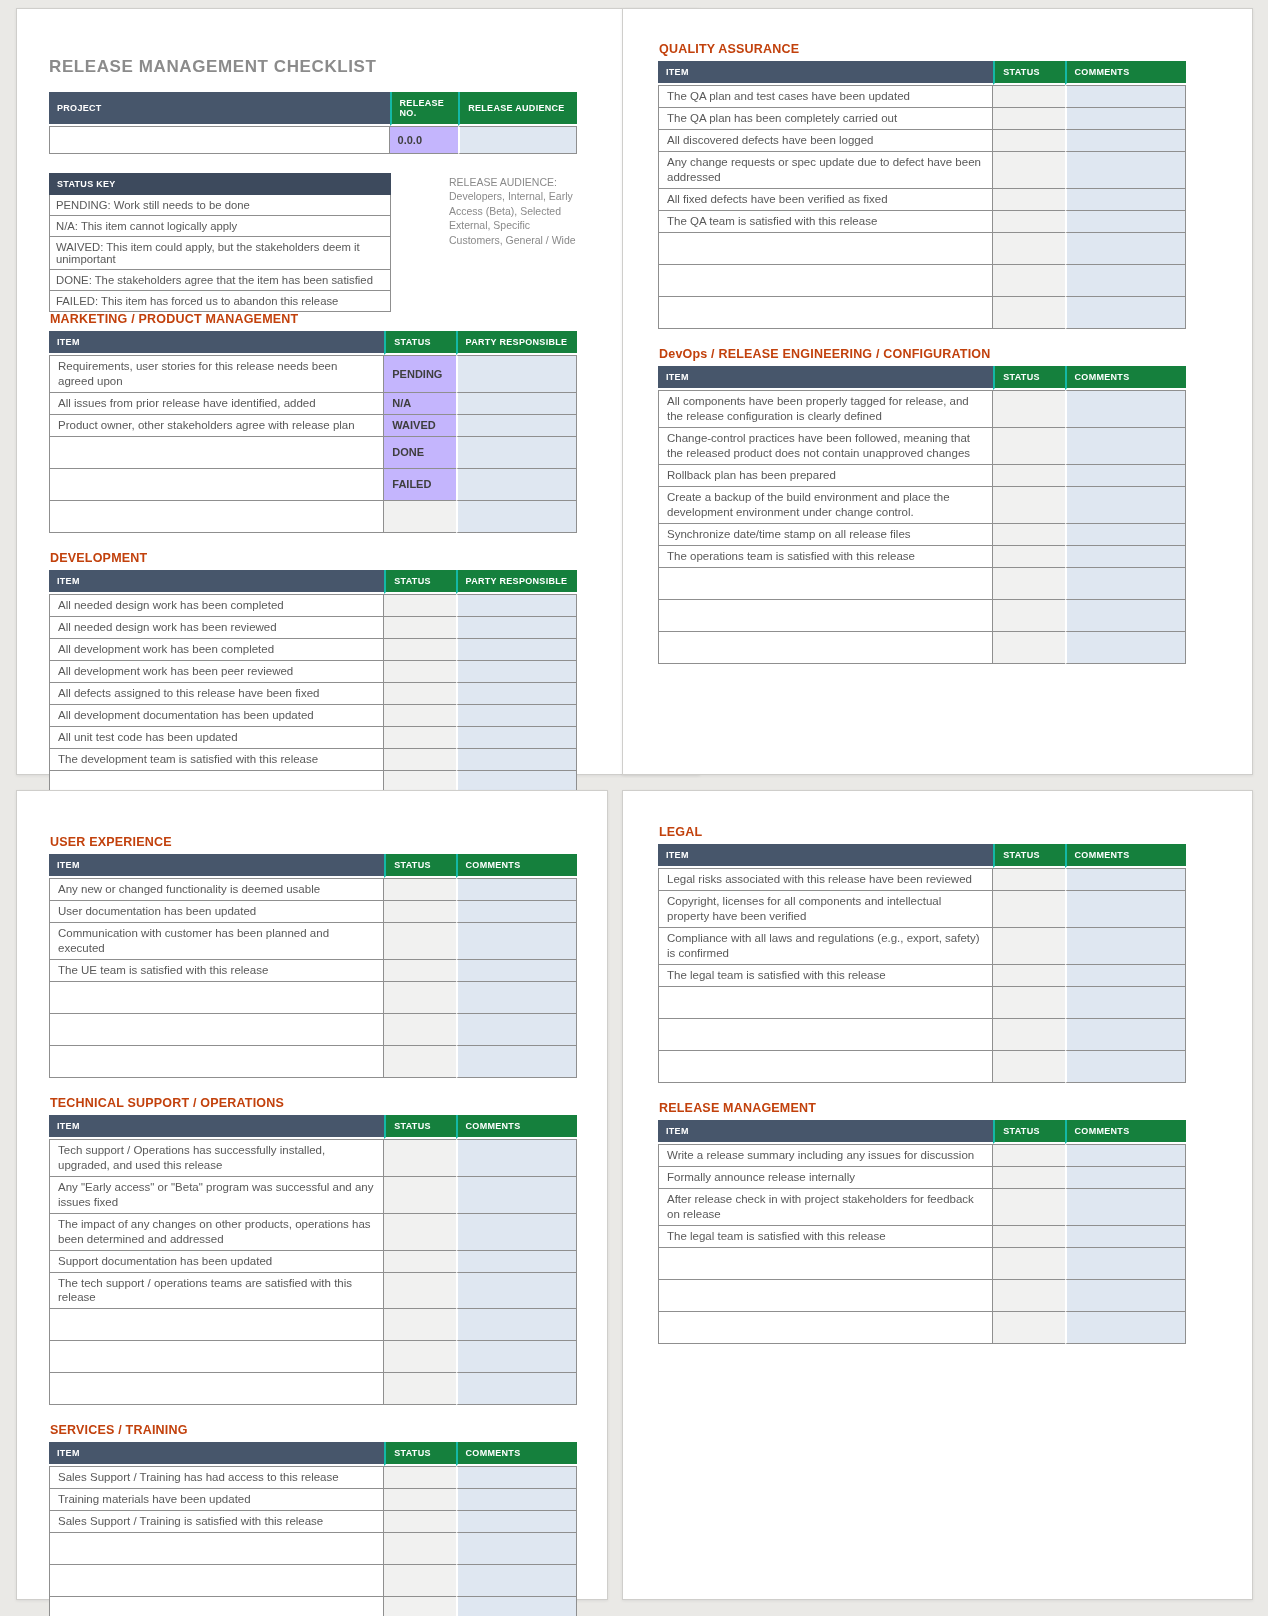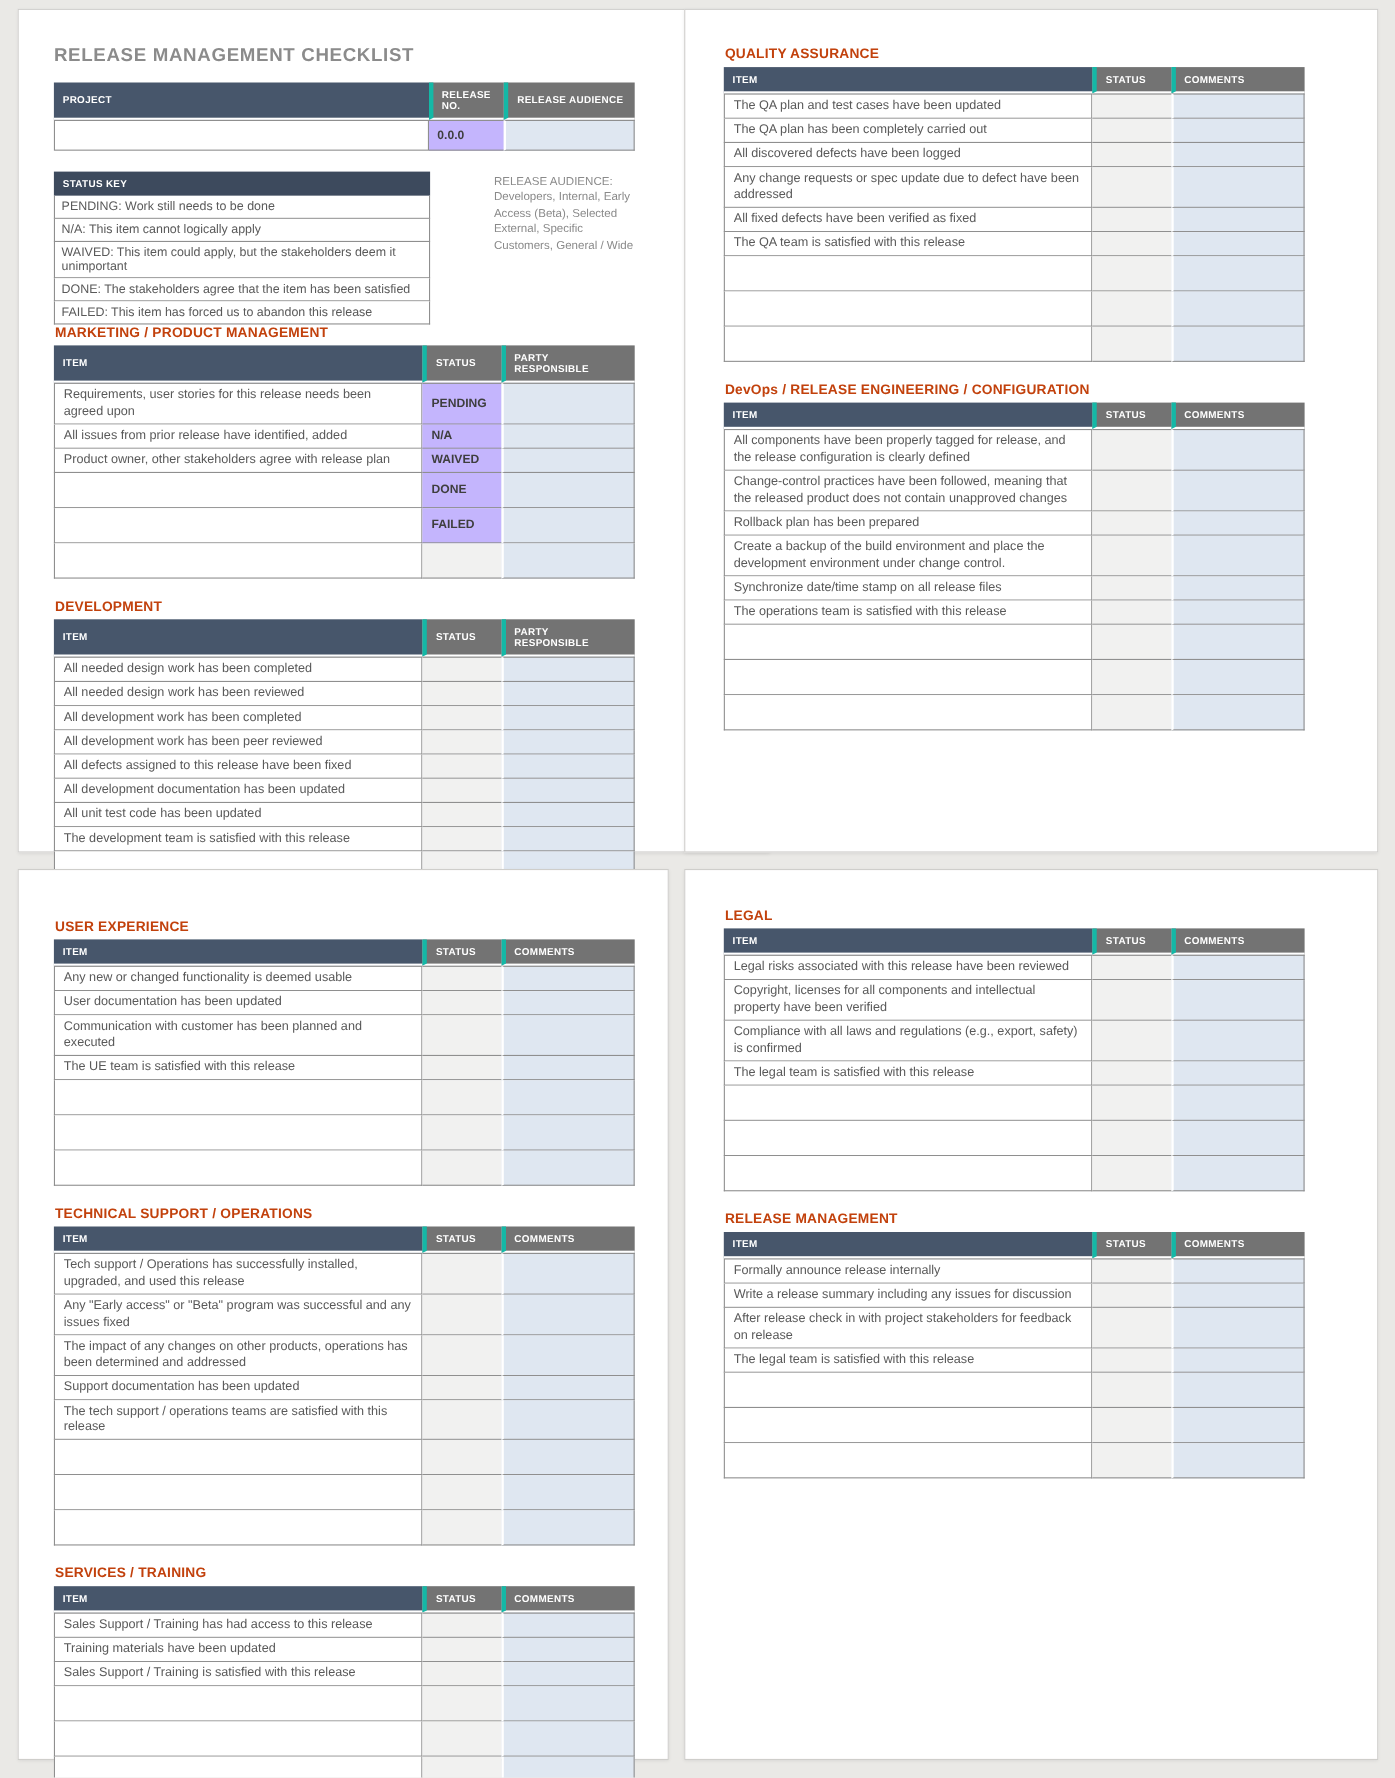--- a/index.html
+++ b/index.html
@@ -9,39 +9,39 @@
     font-family:"Liberation Sans",sans-serif;
     position:relative;
   }
   .page{
     position:absolute;
     background:#ffffff;
     border:1px solid #cfcecb;
     box-shadow:0 1px 3px rgba(0,0,0,.07);
     box-sizing:border-box;
   }
-  #page-tl{left:16px;top:8px;width:684px;height:767px;padding:31px 32px;}
+  #page-tl{left:16px;top:8px;width:684px;height:767px;padding:48px 32px;}
   #page-tr{left:622px;top:8px;width:631px;height:767px;padding:33px 35px;}
   #page-bl{left:16px;top:790px;width:592px;height:810px;padding:44px 32px;}
   #page-br{left:622px;top:790px;width:631px;height:810px;padding:34px 35px;}
   .content{width:528px;}
 
   .doc-title{
     font-size:17px;font-weight:bold;color:#8b8b8b;
     letter-spacing:.6px;margin:0 0 15px 0;
   }
 
   table{border-collapse:separate;border-spacing:0;table-layout:fixed;width:100%;}
   .th{
     background:#47566b;color:#ffffff;
     font-size:9px;font-weight:bold;letter-spacing:.3px;
     text-align:left;padding:6px 8px;
     border-bottom:2px solid #ffffff;
   }
-  .th.dark{background:#737373;border-left:4px solid #14b8a6;}
+  .th.dark{background:#15803d;border-left:2px solid #14b8a6;}
 
   td{
     font-size:11.5px;color:#595959;
     padding:3px 8px;vertical-align:middle;
     border-bottom:1px solid #8f8f8f;
     background:#ffffff;
     overflow:hidden;
   }
   tbody tr:first-child td{border-top:1px solid #8f8f8f;}
   td.item{border-left:1px solid #8f8f8f;border-right:1px solid #8f8f8f;line-height:1.3;}
@@ -621,26 +621,26 @@
           </colgroup>
           <thead>
             <tr>
               <th class="th">ITEM</th>
               <th class="th dark">STATUS</th>
               <th class="th dark">COMMENTS</th>
             </tr>
           </thead>
           <tbody>
             <tr class="filled">
+              <td class="item">Write a release summary including any issues for discussion</td>
+              <td class="status"></td>
+              <td class="comments"></td>
+            </tr>
+            <tr class="filled">
               <td class="item">Formally announce release internally</td>
-              <td class="status"></td>
-              <td class="comments"></td>
-            </tr>
-            <tr class="filled">
-              <td class="item">Write a release summary including any issues for discussion</td>
               <td class="status"></td>
               <td class="comments"></td>
             </tr>
             <tr class="filled">
               <td class="item">After release check in with project stakeholders for feedback on release</td>
               <td class="status"></td>
               <td class="comments"></td>
             </tr>
             <tr class="filled">
               <td class="item">The legal team is satisfied with this release</td>

